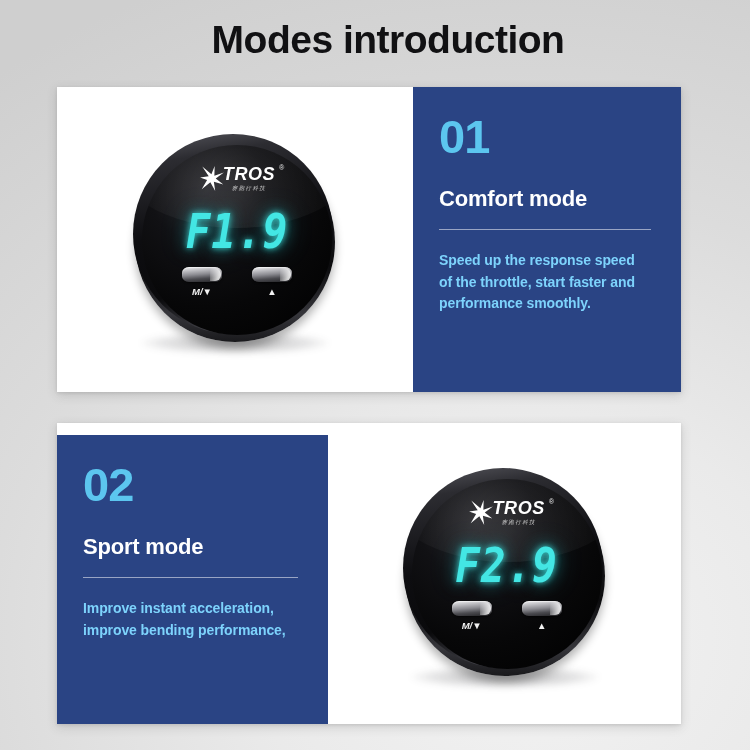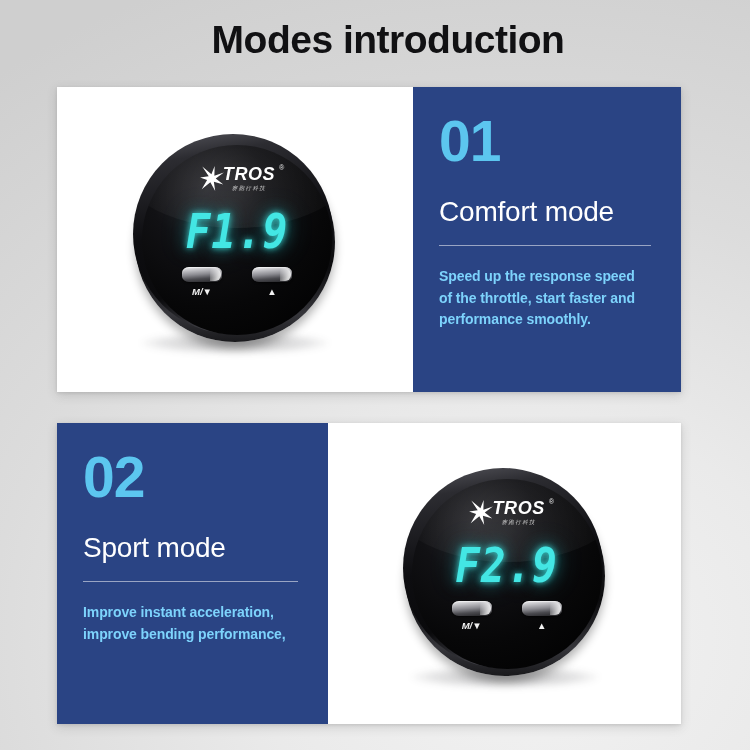--- a/index.html
+++ b/index.html
@@ -49,41 +49,41 @@
   .panel-white {
     background: #ffffff;
     position: relative;
     box-sizing: border-box;
   }
 
   
   #card-1 .panel-white { width: 356px; height: 100%; }
   #card-1 .panel-blue  { width: 268px; height: 100%; }
   
-  #card-2 .panel-blue  { width: 274px; height: 100%; }
+  #card-2 .panel-blue  { width: 274px; height: 100%; margin-top: 12px; }
   #card-2 .panel-white { width: 356px; height: 100%; }
 
   .panel-inner {
     position: absolute;
     left: 26px;
     right: 22px;
     top: 26px;
   }
   .mode-number {
     color: #5cc6ef;
-    font-size: 57px;
+    font-size: 47px;
     font-weight: bold;
     line-height: 1;
     letter-spacing: -1px;
     margin: 0 0 26px 0;
   }
   .mode-name {
     color: #ffffff;
-    font-size: 28px;
-    font-weight: normal;
+    font-size: 22px;
+    font-weight: bold;
     letter-spacing: -0.2px;
     margin: 0;
   }
   .divider {
     height: 1px;
     background: rgba(255,255,255,0.52);
     margin: 17px 8px 20px 0;
   }
   .mode-desc {
     color: #7dd3fc;

